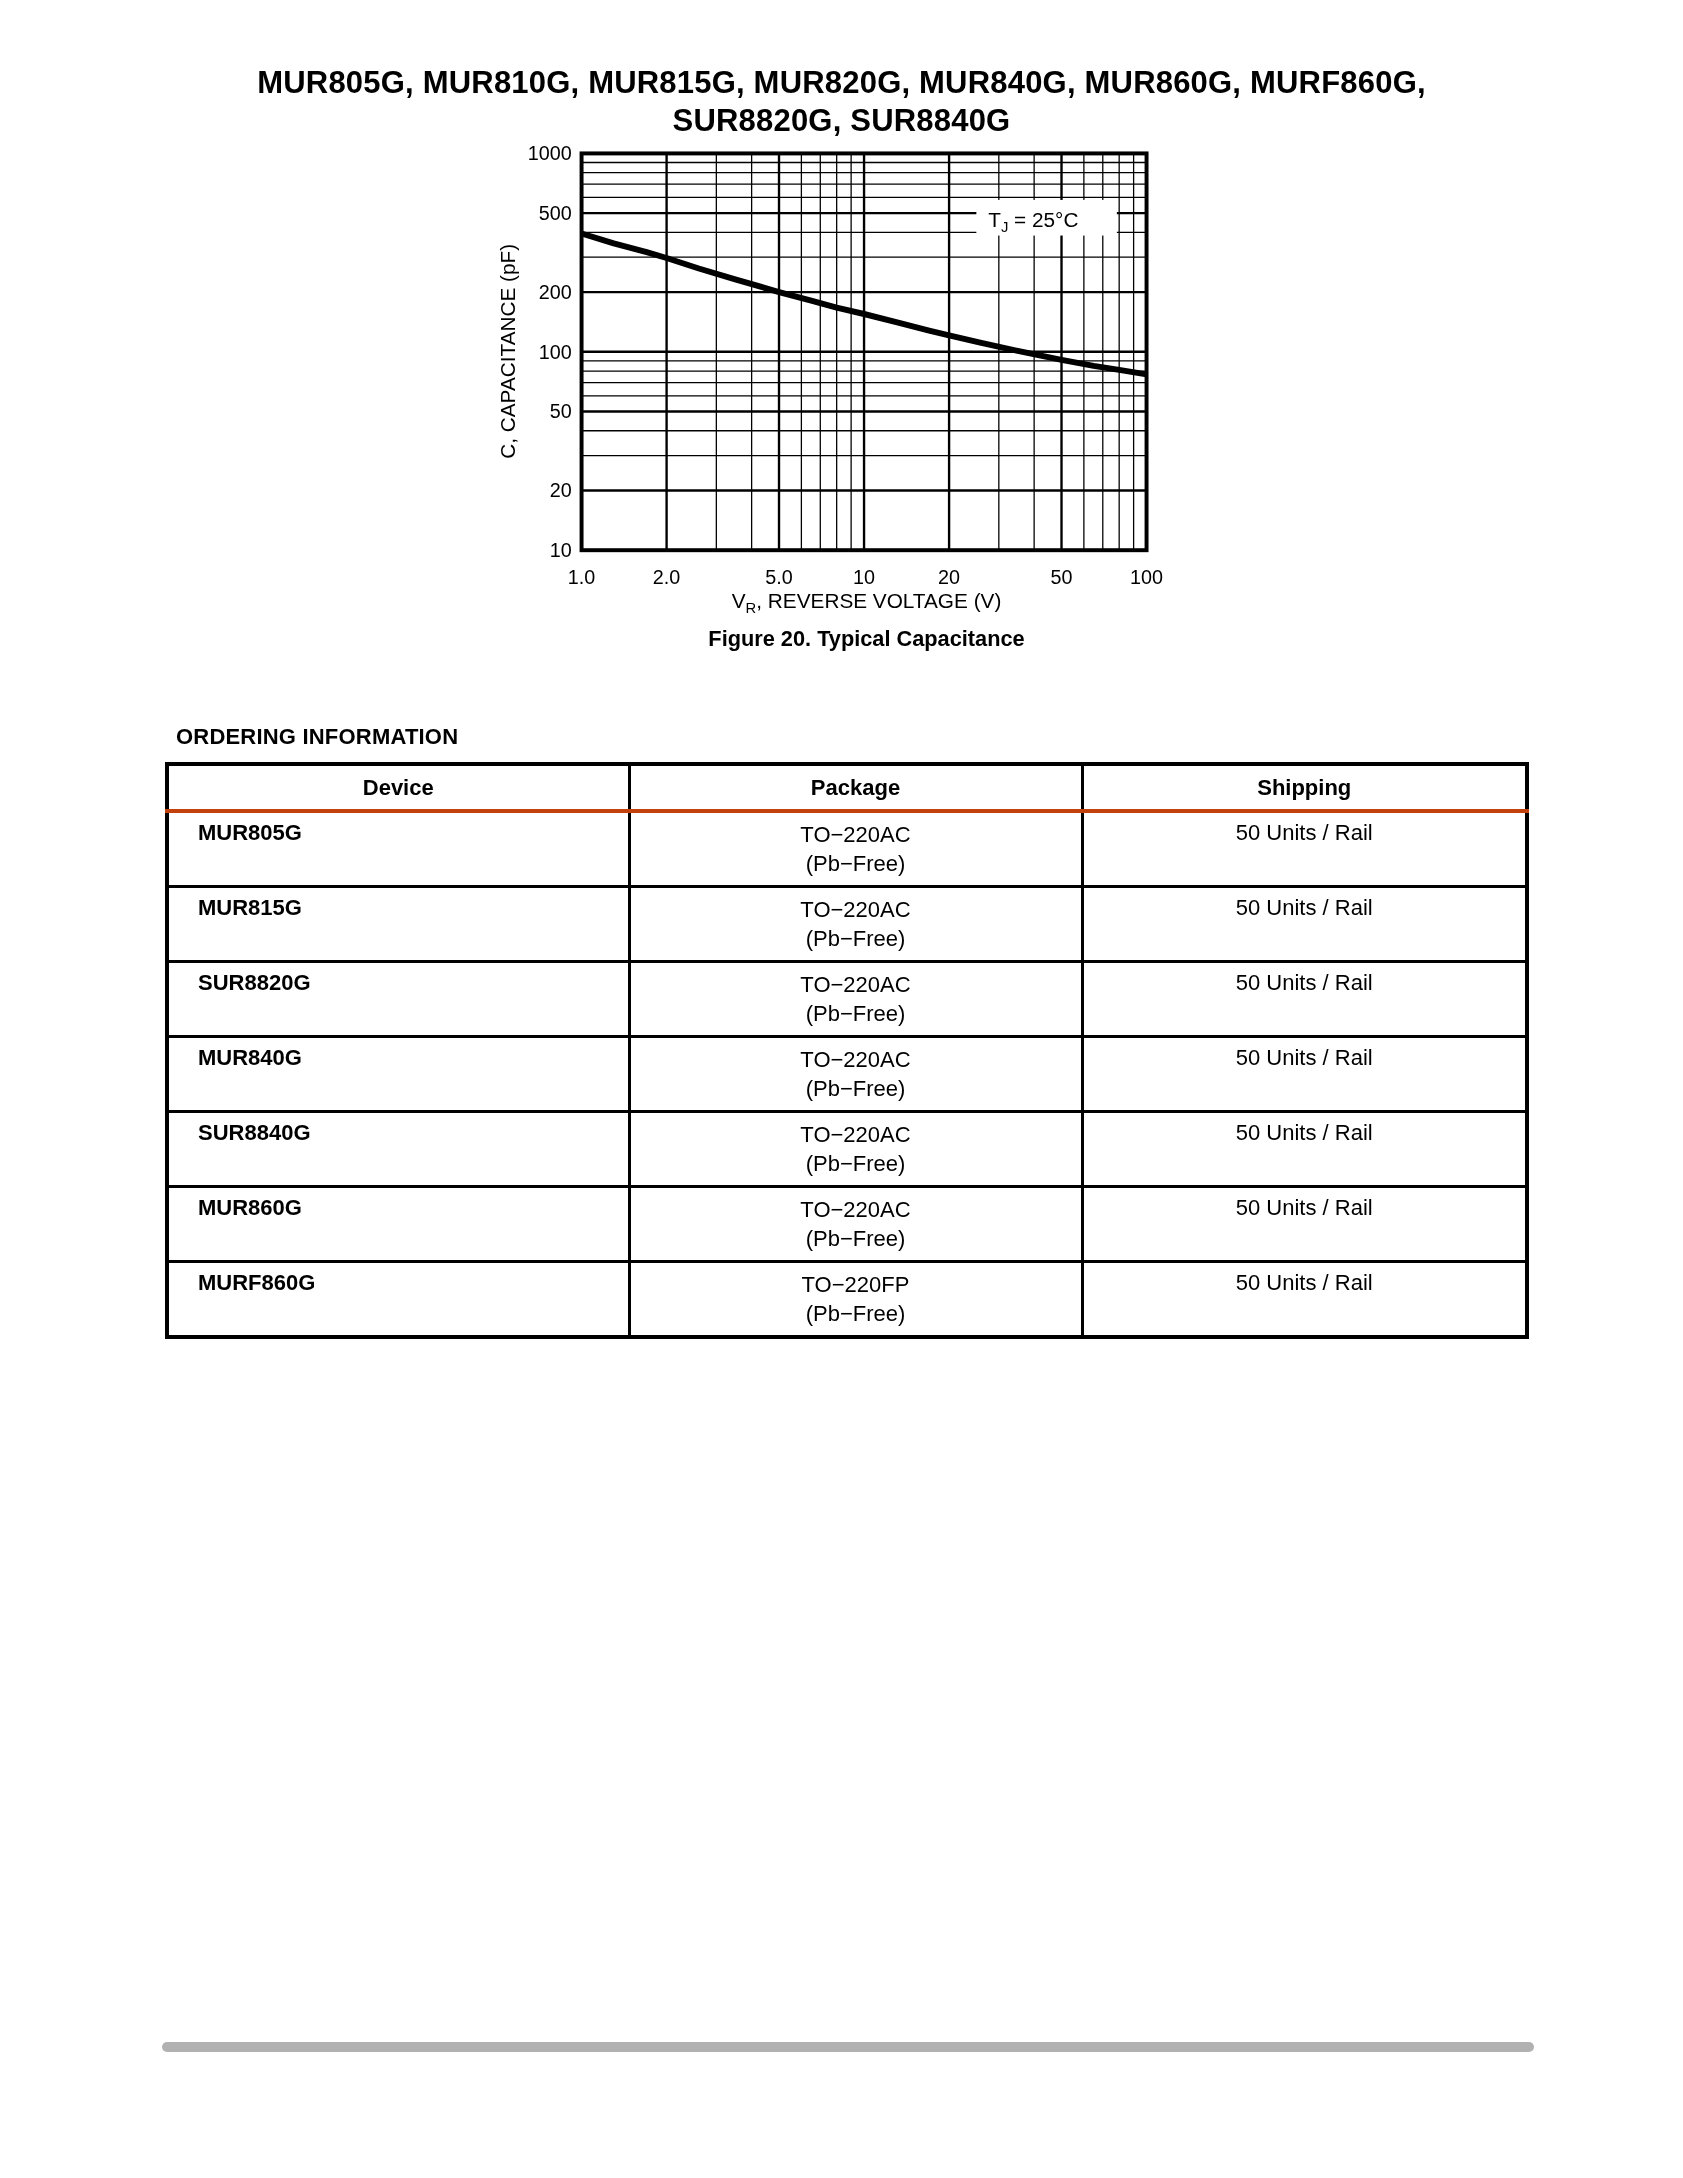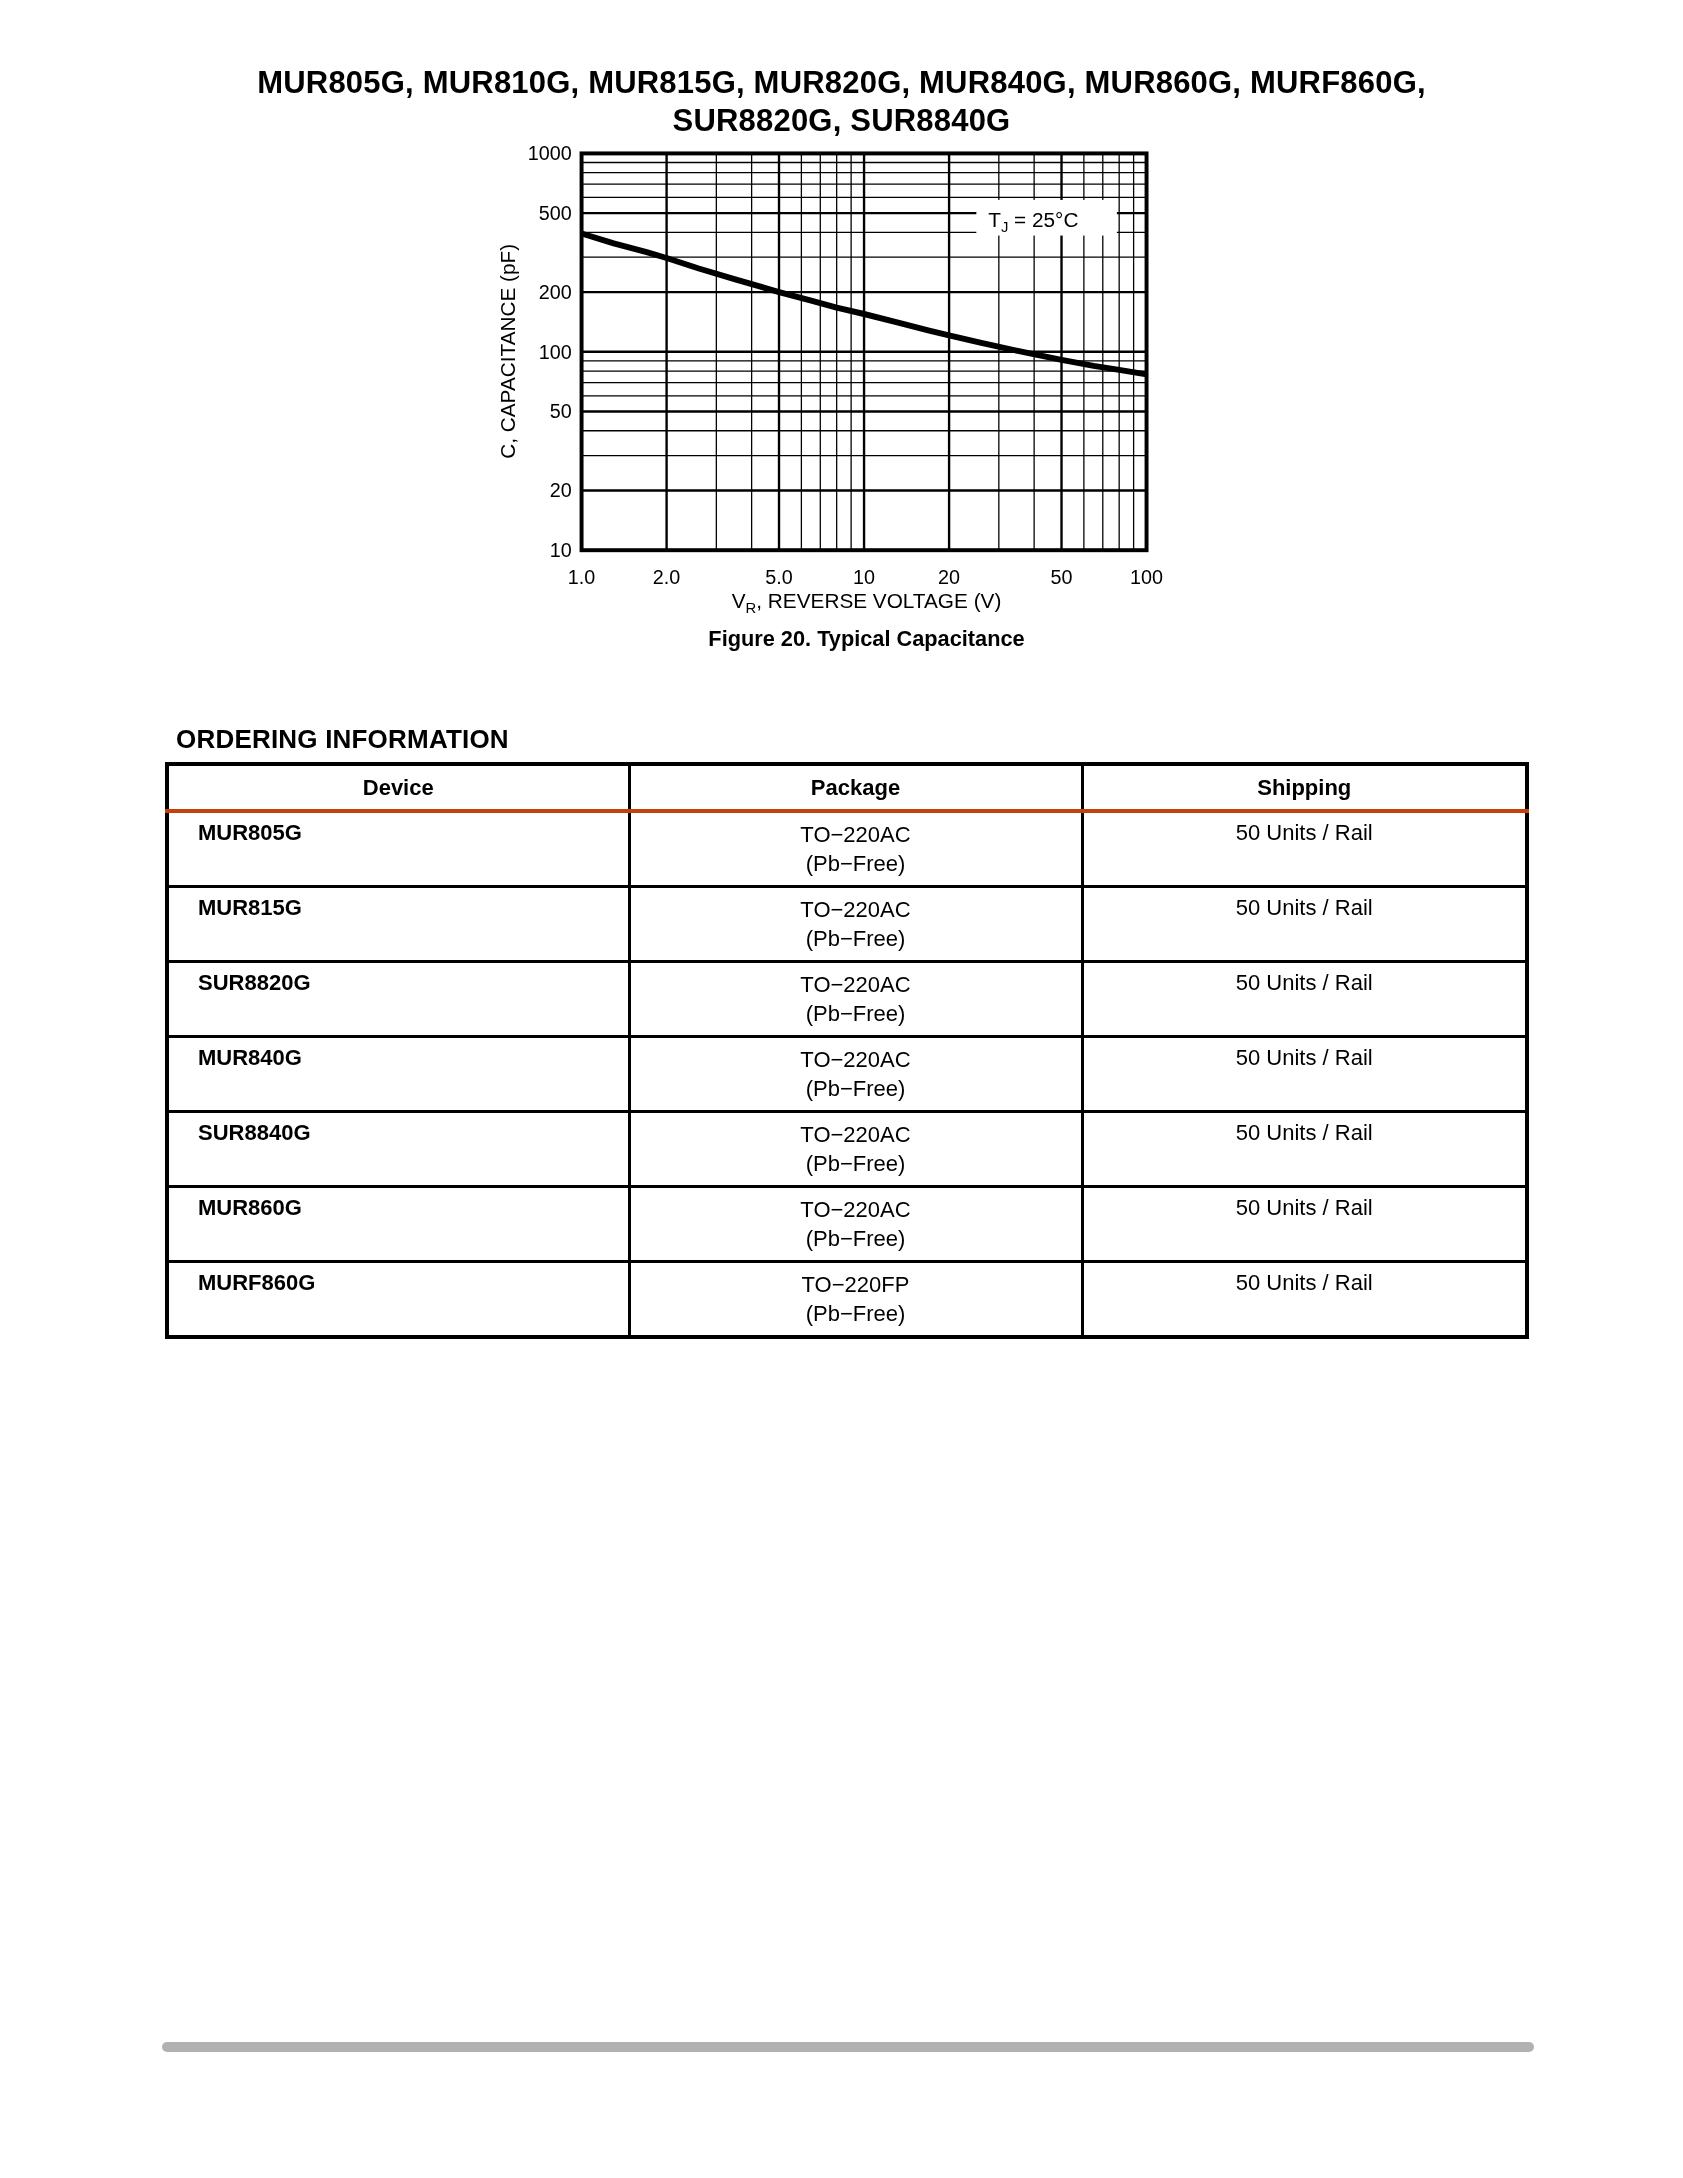--- a/index.html
+++ b/index.html
@@ -7,21 +7,21 @@
     width:1683px;height:2178px;position:relative;background:#ffffff;color:#000;
     font-family:"Liberation Sans", sans-serif;overflow:hidden;
   }
   .page-title{
     position:absolute;top:56px;left:0;width:1683px;text-align:center;
     font-size:31px;font-weight:bold;line-height:38px;letter-spacing:0.2px;margin-top:8px;
   }
   .chart-wrap{position:absolute;left:446px;top:99px;width:752px;height:564px;}
   svg text{font-family:"Liberation Sans", sans-serif;fill:#000;}
   .ordering-heading{
-    position:absolute;left:176px;top:724px;font-size:26px;font-weight:bold;letter-spacing:0.2px;
+    position:absolute;left:176px;top:724px;font-size:22px;font-weight:bold;letter-spacing:0.2px;
   }
   table.ordering{
     position:absolute;left:165px;top:762px;width:1360px;
     border-collapse:collapse;table-layout:fixed;
     border:4px solid #000;
   }
   table.ordering th, table.ordering td{
     border:3px solid #000;font-size:22px;margin:0;
   }
   table.ordering thead th{

